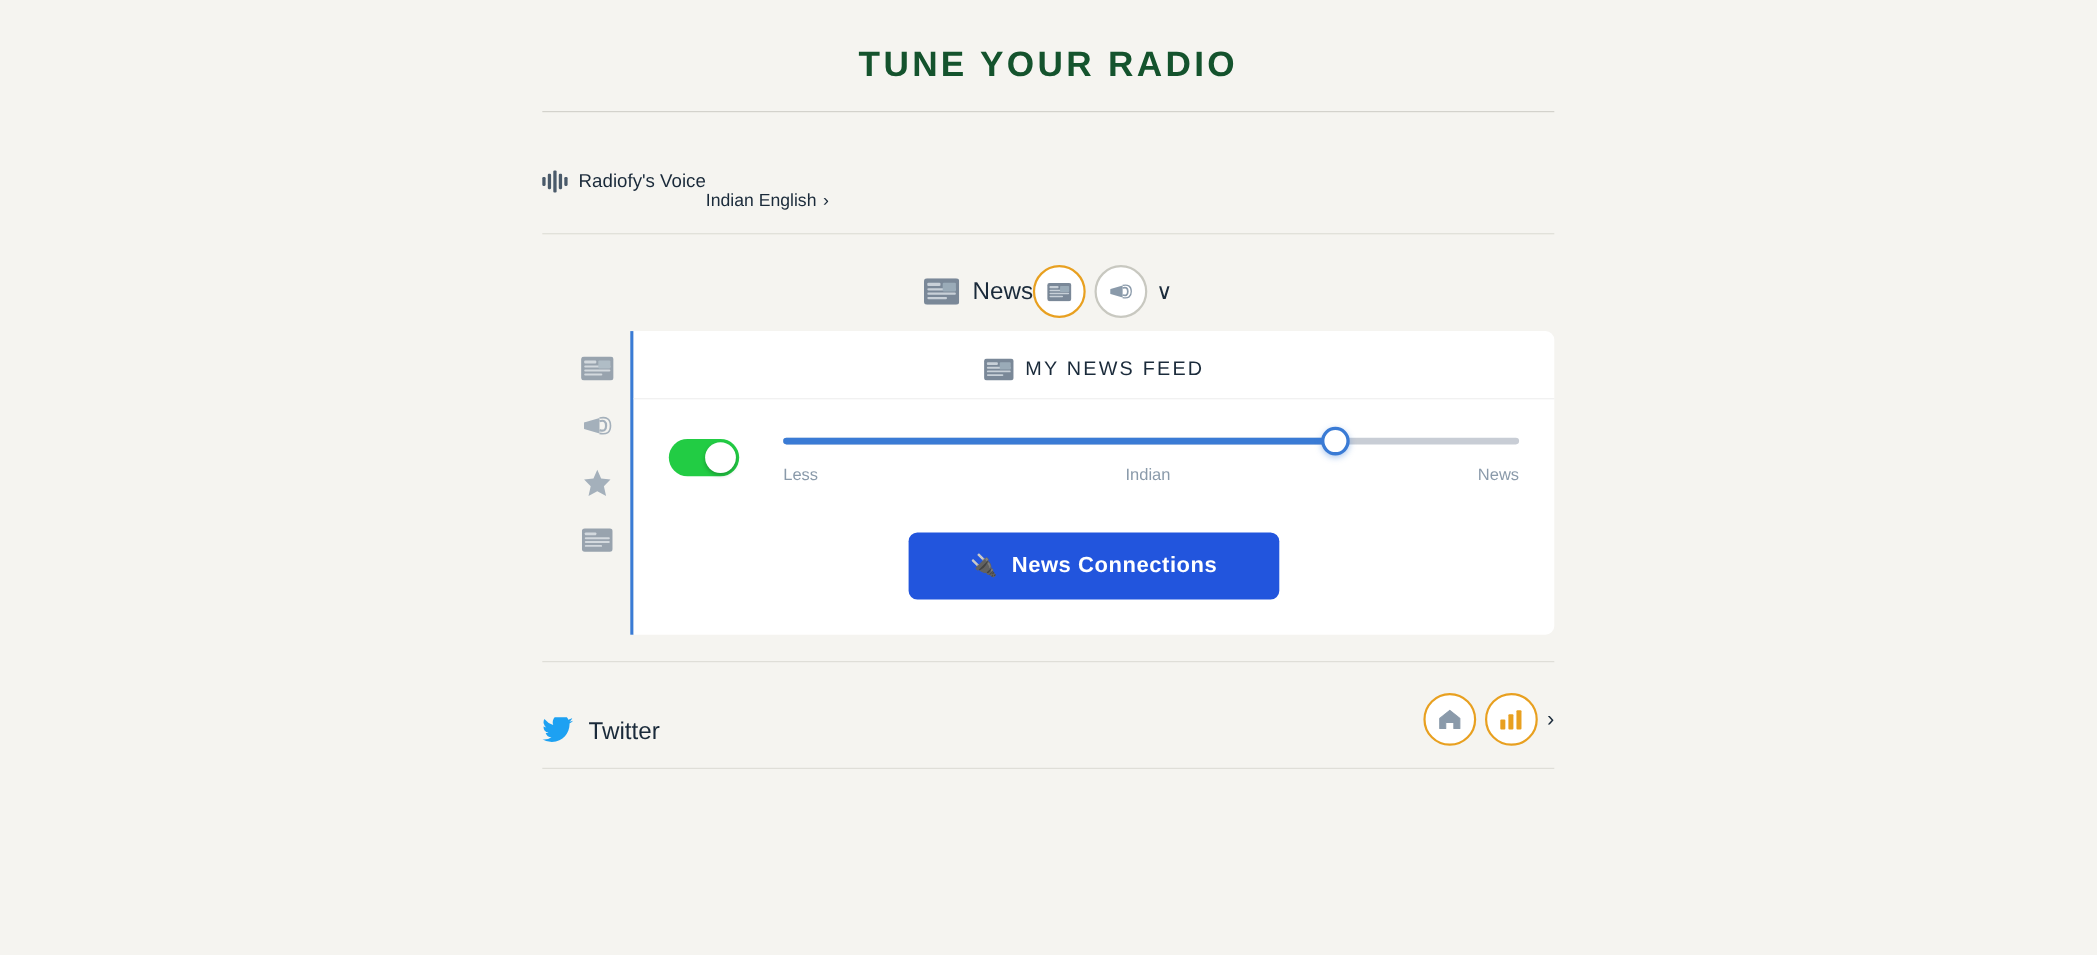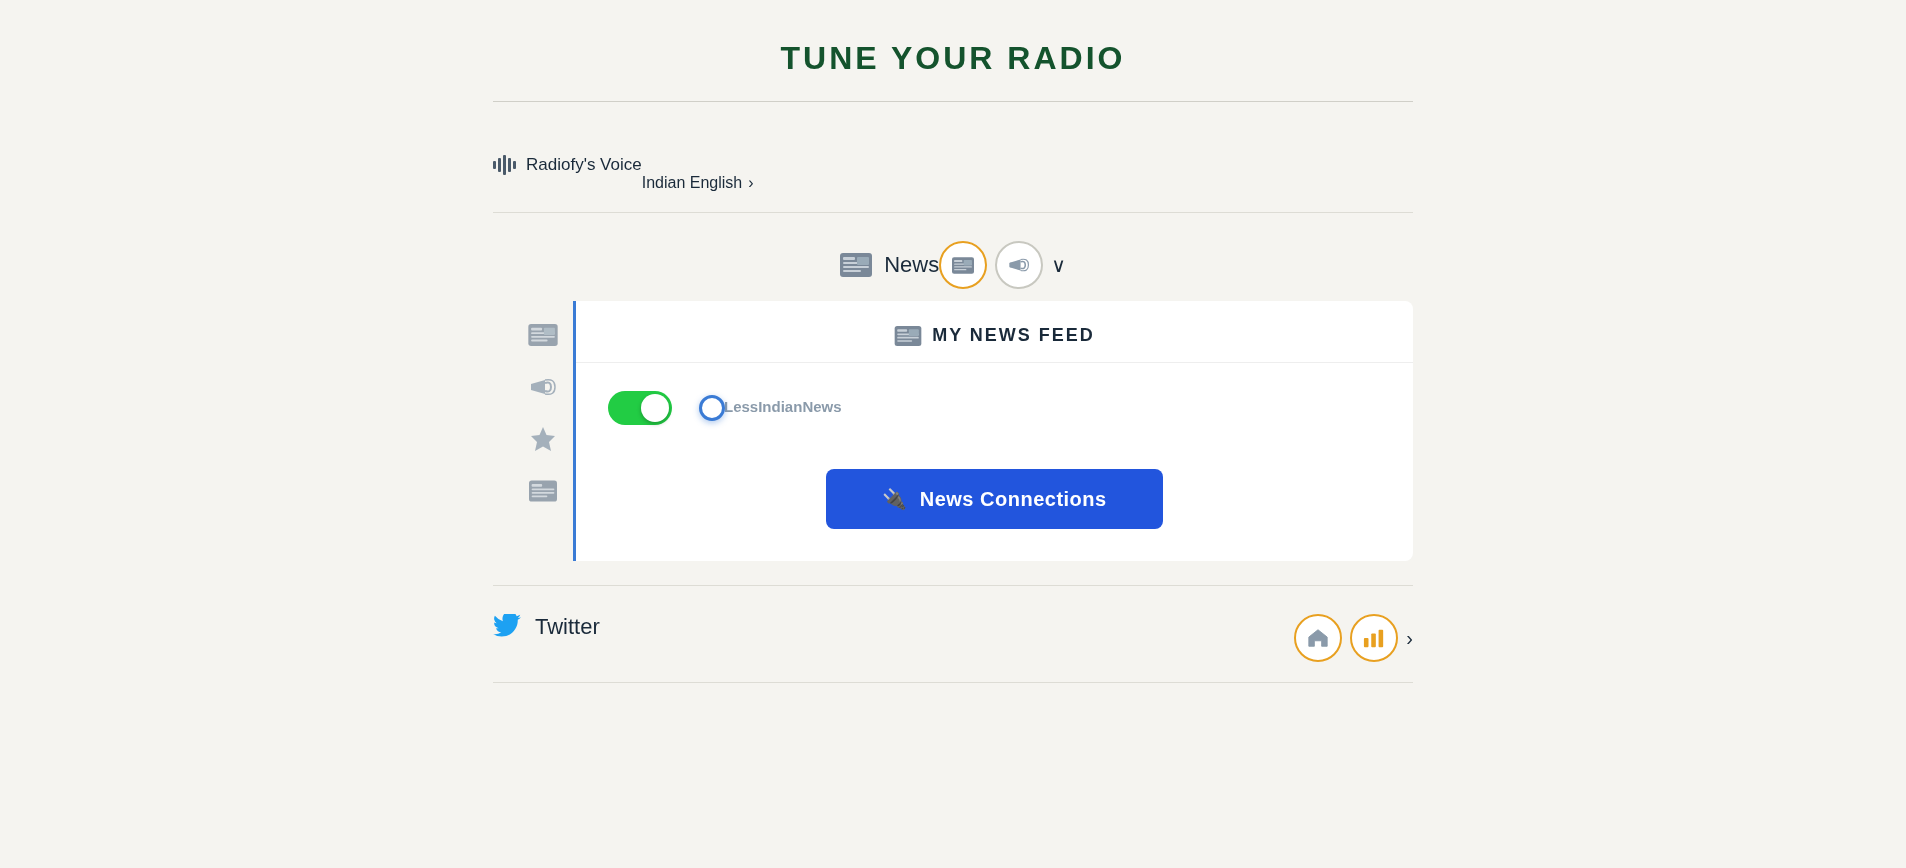--- a/index.html
+++ b/index.html
@@ -163,21 +163,21 @@
       flex: 1;
       background: #fff;
       border-radius: 0 8px 8px 0;
       padding: 0;
       margin-left: 0;
     }
 
     .news-feed-header {
       text-align: center;
       font-size: 18px;
-      font-weight: 700;
+      font-weight: 400;
       letter-spacing: 2px;
       color: #1a2a3a;
       padding: 24px 0 16px 0;
       border-bottom: 1px solid #eee;
       display: flex;
       align-items: center;
       justify-content: center;
       gap: 10px;
     }
 
@@ -214,23 +214,22 @@
       height: 28px;
       border-radius: 50%;
       background: #fff;
       box-shadow: 0 2px 4px rgba(0,0,0,0.25);
     }
 
     
     .slider-container {
       flex: 1;
       display: flex;
-      flex-direction: row;
+      flex-direction: column;
       gap: 12px;
-      font-weight: bold;
     }
 
     .slider-track-wrap {
       position: relative;
       height: 20px;
       display: flex;
       align-items: center;
     }
 
     .slider-track {
@@ -294,21 +293,21 @@
       letter-spacing: 0.5px;
     }
 
     .plug-icon {
       font-size: 20px;
     }
 
     
     .twitter-section-row {
       display: flex;
-      align-items: flex-start;
+      align-items: flex-end;
       justify-content: space-between;
       padding: 20px 0 12px 0;
       margin-top: 8px;
     }
 
     .twitter-label {
       display: flex;
       align-items: center;
       gap: 12px;
       font-size: 22px;

